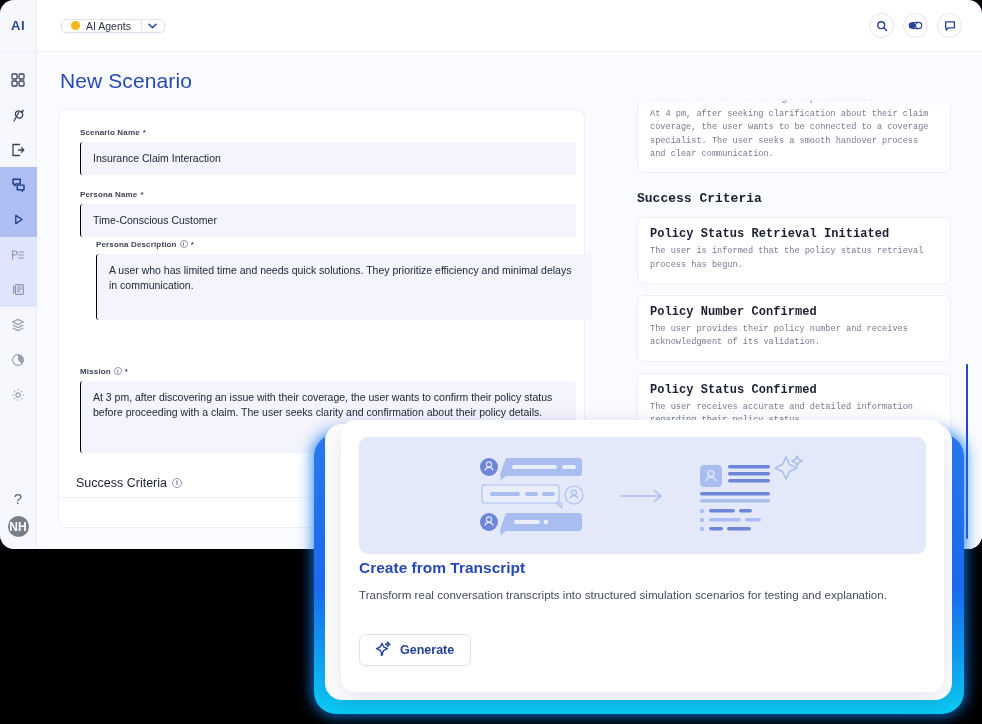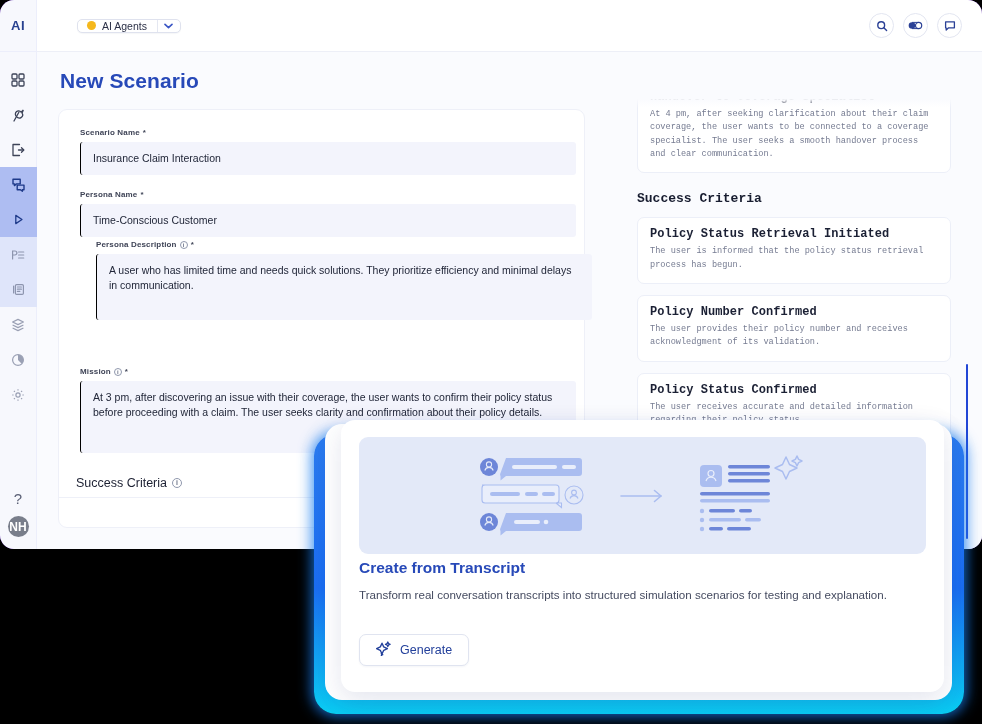--- a/index.html
+++ b/index.html
@@ -60,21 +60,21 @@
 
   
   #topbar {
     position: absolute; left: 37px; top: 0;
     width: 945px; height: 52px;
     background: #ffffff;
     border-bottom: 1px solid #edeff7;
     display: flex; align-items: center;
   }
   .agent-select {
-    margin-left: 40px;
+    margin-left: 24px;
     height: 14px;
     display: flex; align-items: stretch;
     border: 1px solid #dfe2ee; border-radius: 5px;
     background: #ffffff;
     box-shadow: 0 1px 1px rgba(30,40,80,.04);
   }
   .agent-main {
     display: flex; align-items: center; gap: 6px;
     padding: 0 10px 0 9px;
     border-right: 1px solid #e4e7f1;
@@ -97,37 +97,37 @@
   }
 
   
   #page {
     position: absolute; left: 37px; top: 52px;
     width: 945px; height: 497px;
     background: #fafbfe;
   }
   #page-title {
     position: absolute; left: 23px; top: 17px;
-    font-size: 21px; font-weight: 700; color: #2749b8;
+    font-size: 21px; font-weight: 400; color: #2749b8;
     letter-spacing: .1px;
   }
 
   
   #form-card {
     position: absolute; left: 21px; top: 57px;
     width: 527px; height: 419px;
     background: #ffffff;
     border: 1px solid #eef0f8;
     border-radius: 9px;
   }
   .field { position: absolute; left: 21px; width: 496px; }
   .field-label {
     font-size: 8px; color: #3e4356; font-weight: 700;
     letter-spacing: .15px; margin-bottom: 5px;
-    display: flex; align-items: center; gap: 3px;
+    display: flex; align-items: flex-start; gap: 3px;
   }
   .req { color: #3e4356; }
   .info-i {
     display: inline-flex; align-items: center; justify-content: center;
     width: 8px; height: 8px; border: 1px solid #9098ad; border-radius: 50%;
     font-size: 6px; color: #6d7489; line-height: 1; font-style: normal;
     font-weight: 700;
   }
   .field-box {
     background: #f3f4fc;
@@ -233,21 +233,21 @@
     position: absolute; left: 18px; top: 166px; width: 535px;
     font-size: 11.6px; color: #454b60; line-height: 1.55;
   }
   #generate-btn {
     position: absolute; left: 18px; top: 214px;
     height: 32px; padding: 0 16px;
     display: flex; align-items: center; gap: 9px;
     background: #ffffff;
     border: 1px solid #e0e4f0;
     border-radius: 7px;
-    color: #23409b; font-size: 12.5px; font-weight: 400;
+    color: #23409b; font-size: 12.5px; font-weight: 700;
     box-shadow: 0 1px 2px rgba(30,50,120,.05);
   }
 </style>
 </head>
 <body>
 
 <div id="app-window">
 
   <div id="sidebar">
     <div class="rail-logo">AI</div>

